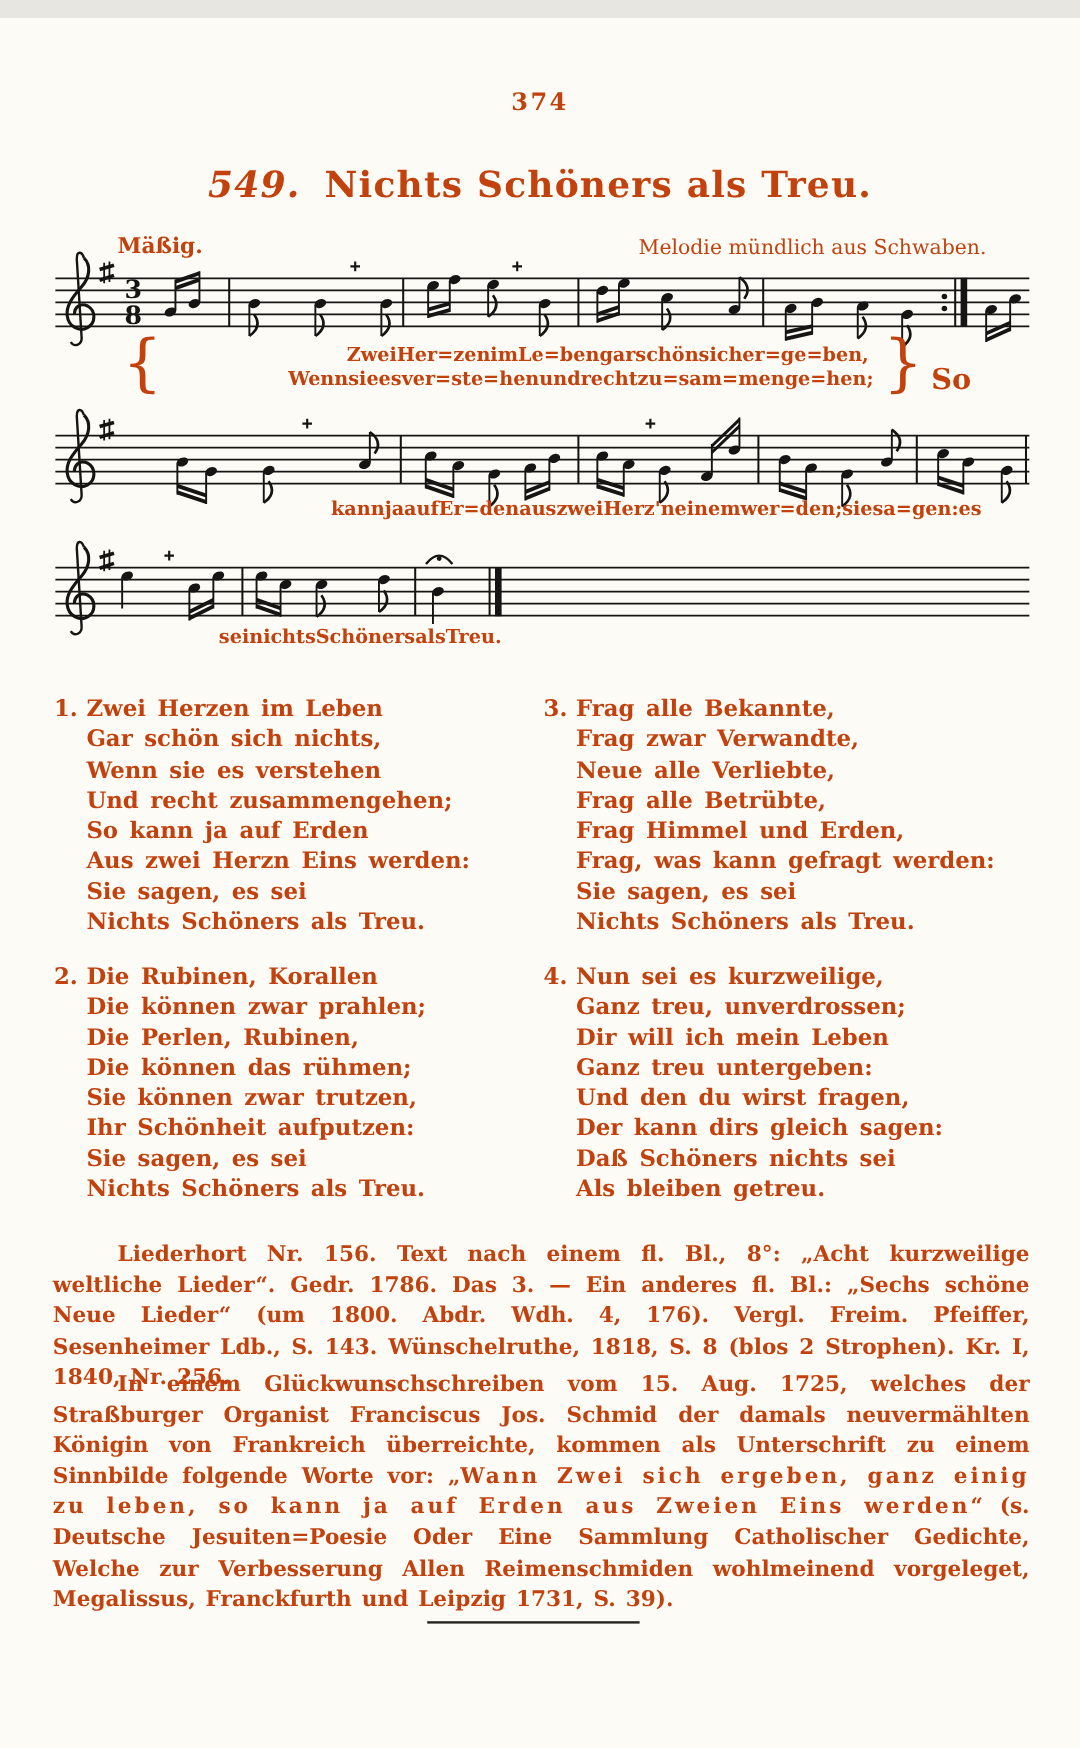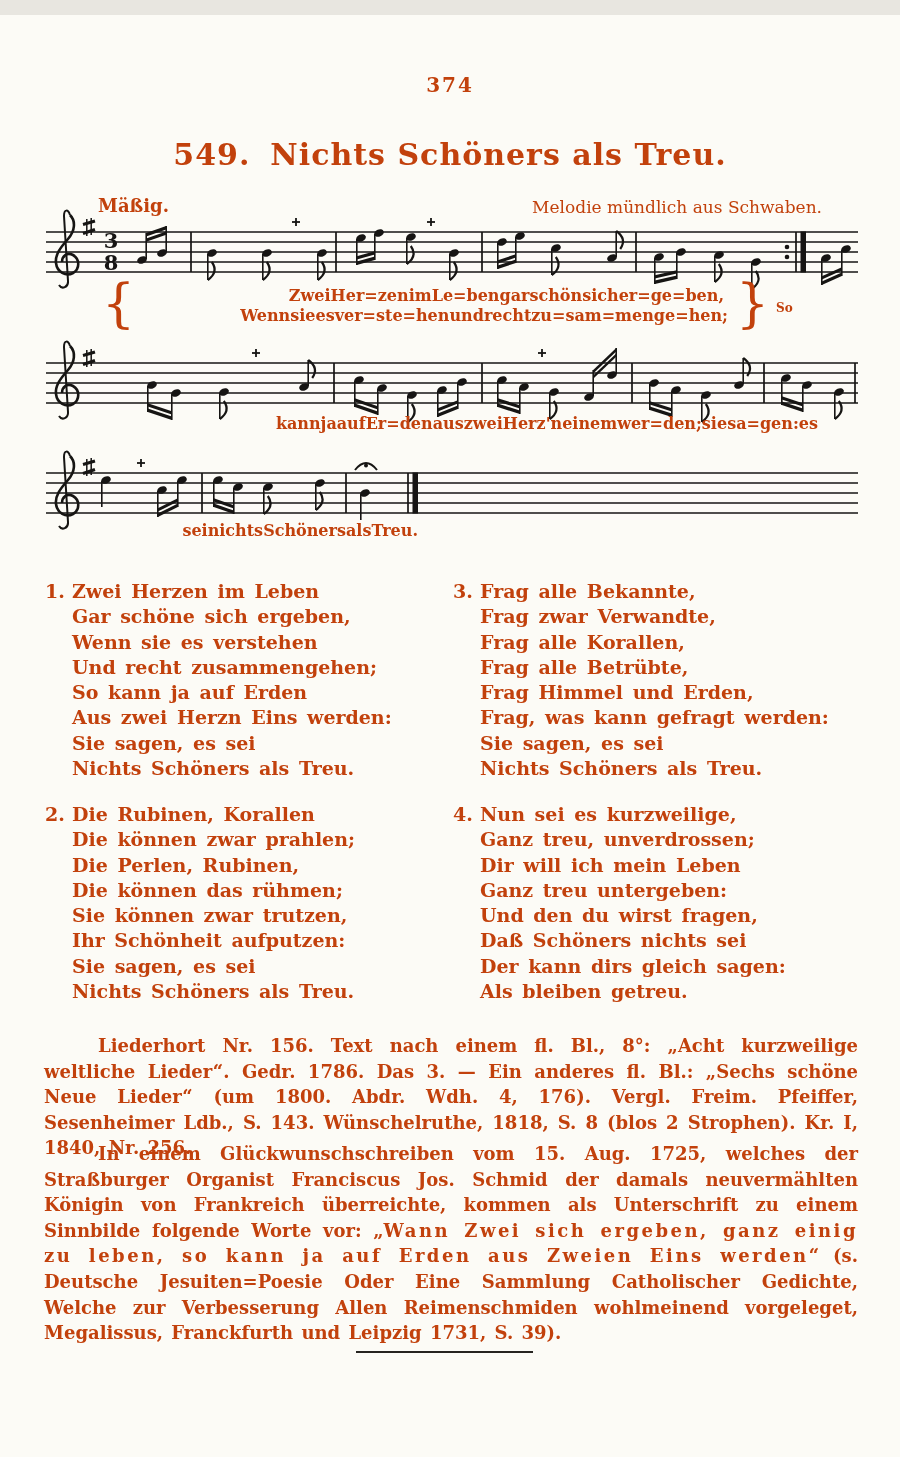--- a/index.html
+++ b/index.html
@@ -6,32 +6,32 @@
   .page{
     position:relative;width:900px;height:1457px;margin:15px auto;
     background:#fcfbf6;color:#c2410c;overflow:hidden;
     font-family:"DejaVu Serif", serif;
   }
   .fraktur{font-weight:bold;}
   .pagenum{position:absolute;top:58px;left:0;right:0;text-align:center;
     font-size:20px;font-weight:bold;letter-spacing:2px;}
   .songtitle{position:absolute;top:122px;left:0;right:0;text-align:center;
     font-size:30px;font-weight:bold;letter-spacing:1px;white-space:nowrap;}
-  .songtitle .num{margin-right:20px;}
+  .songtitle .num{margin-right:20px;font-style:italic;}
   .tempo{position:absolute;top:180px;left:98px;font-size:18px;font-weight:bold;}
   .attrib{position:absolute;top:182px;right:78px;font-size:17px;font-weight:normal;}
 
   .staff{position:absolute;left:46px;width:812px;height:102px;}
 
   .lyr{position:absolute;display:flex;justify-content:flex-end;
     font-weight:bold;font-size:16px;white-space:nowrap;}
   .lyr span{display:inline-block;}
   .brace{position:absolute;font-size:52px;font-weight:normal;line-height:52px;
     font-family:"DejaVu Serif",serif;}
-  .so-word{position:absolute;font-size:12px;font-weight:bold;}
+  .so-word{position:absolute;font-size:24px;font-weight:bold;}
 
   .verse{position:absolute;font-weight:bold;font-size:19px;line-height:25.3px;
     word-spacing:3px;}
   .verse .vnum{position:absolute;left:-27px;top:0;}
   .verse-line{display:block;white-space:nowrap;}
 
   .fn{position:absolute;left:44px;width:814px;font-weight:bold;font-size:18px;
     line-height:25.6px;text-align:justify;text-indent:54px;word-spacing:2px;}
   .spaced{letter-spacing:2.5px;}
 
@@ -330,21 +330,21 @@
       <span class="">nichts</span>
       <span class="">Schöners</span>
       <span class="">als</span>
       <span class="">Treu.</span>
     </div>
 
   <div class="verse" style="left:72px;top:564px;">
     <span class="vnum">1.</span>
     <div>
         <span class="verse-line">Zwei Herzen im Leben</span>
-        <span class="verse-line">Gar schöne sich ergeben,</span>
+        <span class="verse-line">Gar schön sich nichts,</span>
         <span class="verse-line">Wenn sie es verstehen</span>
         <span class="verse-line">Und recht zusammengehen;</span>
         <span class="verse-line">So kann ja auf Erden</span>
         <span class="verse-line">Aus zwei Herzn Eins werden:</span>
         <span class="verse-line">Sie sagen, es sei</span>
         <span class="verse-line">Nichts Schöners als Treu.</span>
       </div>
   </div>
   <div class="verse" style="left:72px;top:787px;">
     <span class="vnum">2.</span>
@@ -357,38 +357,38 @@
         <span class="verse-line">Ihr Schönheit aufputzen:</span>
         <span class="verse-line">Sie sagen, es sei</span>
         <span class="verse-line">Nichts Schöners als Treu.</span>
       </div>
   </div>
   <div class="verse" style="left:480px;top:564px;">
     <span class="vnum">3.</span>
     <div>
         <span class="verse-line">Frag alle Bekannte,</span>
         <span class="verse-line">Frag zwar Verwandte,</span>
-        <span class="verse-line">Frag alle Korallen,</span>
+        <span class="verse-line">Neue alle Verliebte,</span>
         <span class="verse-line">Frag alle Betrübte,</span>
         <span class="verse-line">Frag Himmel und Erden,</span>
         <span class="verse-line">Frag, was kann gefragt werden:</span>
         <span class="verse-line">Sie sagen, es sei</span>
         <span class="verse-line">Nichts Schöners als Treu.</span>
       </div>
   </div>
   <div class="verse" style="left:480px;top:787px;">
     <span class="vnum">4.</span>
     <div>
         <span class="verse-line">Nun sei es kurzweilige,</span>
         <span class="verse-line">Ganz treu, unverdrossen;</span>
         <span class="verse-line">Dir will ich mein Leben</span>
         <span class="verse-line">Ganz treu untergeben:</span>
         <span class="verse-line">Und den du wirst fragen,</span>
+        <span class="verse-line">Der kann dirs gleich sagen:</span>
         <span class="verse-line">Daß Schöners nichts sei</span>
-        <span class="verse-line">Der kann dirs gleich sagen:</span>
         <span class="verse-line">Als bleiben getreu.</span>
       </div>
   </div>
 
   <div class="fn" style="top:1018px;">
     <span>Liederhort Nr. 156.  Text nach einem fl. Bl., 8°: „Acht kurzweilige weltliche Lieder“.  Gedr. 1786.  Das 3. — Ein anderes fl. Bl.: „Sechs schöne Neue Lieder“ (um 1800.  Abdr. Wdh. 4, 176).  Vergl. Freim. Pfeiffer, Sesenheimer Ldb., S. 143.  Wünschelruthe, 1818, S. 8 (blos 2 Strophen).  Kr. I, 1840, Nr. 256.</span>
   </div>
 
   <div class="fn" style="top:1126px;">
     <span>In einem Glückwunschschreiben vom 15. Aug. 1725, welches der Straßburger Organist Franciscus Jos. Schmid der damals neuvermählten Königin von Frankreich überreichte, kommen als Unterschrift zu einem Sinnbilde folgende Worte vor: „</span><span class="spaced">Wann Zwei sich ergeben, ganz einig zu leben, so kann ja auf Erden aus Zweien Eins werden</span><span>“ (s. Deutsche Jesuiten=Poesie Oder Eine Sammlung Catholischer Gedichte, Welche zur Verbesserung Allen Reimenschmiden wohlmeinend vorgeleget, Megalissus, Franckfurth und Leipzig 1731, S. 39).</span>

